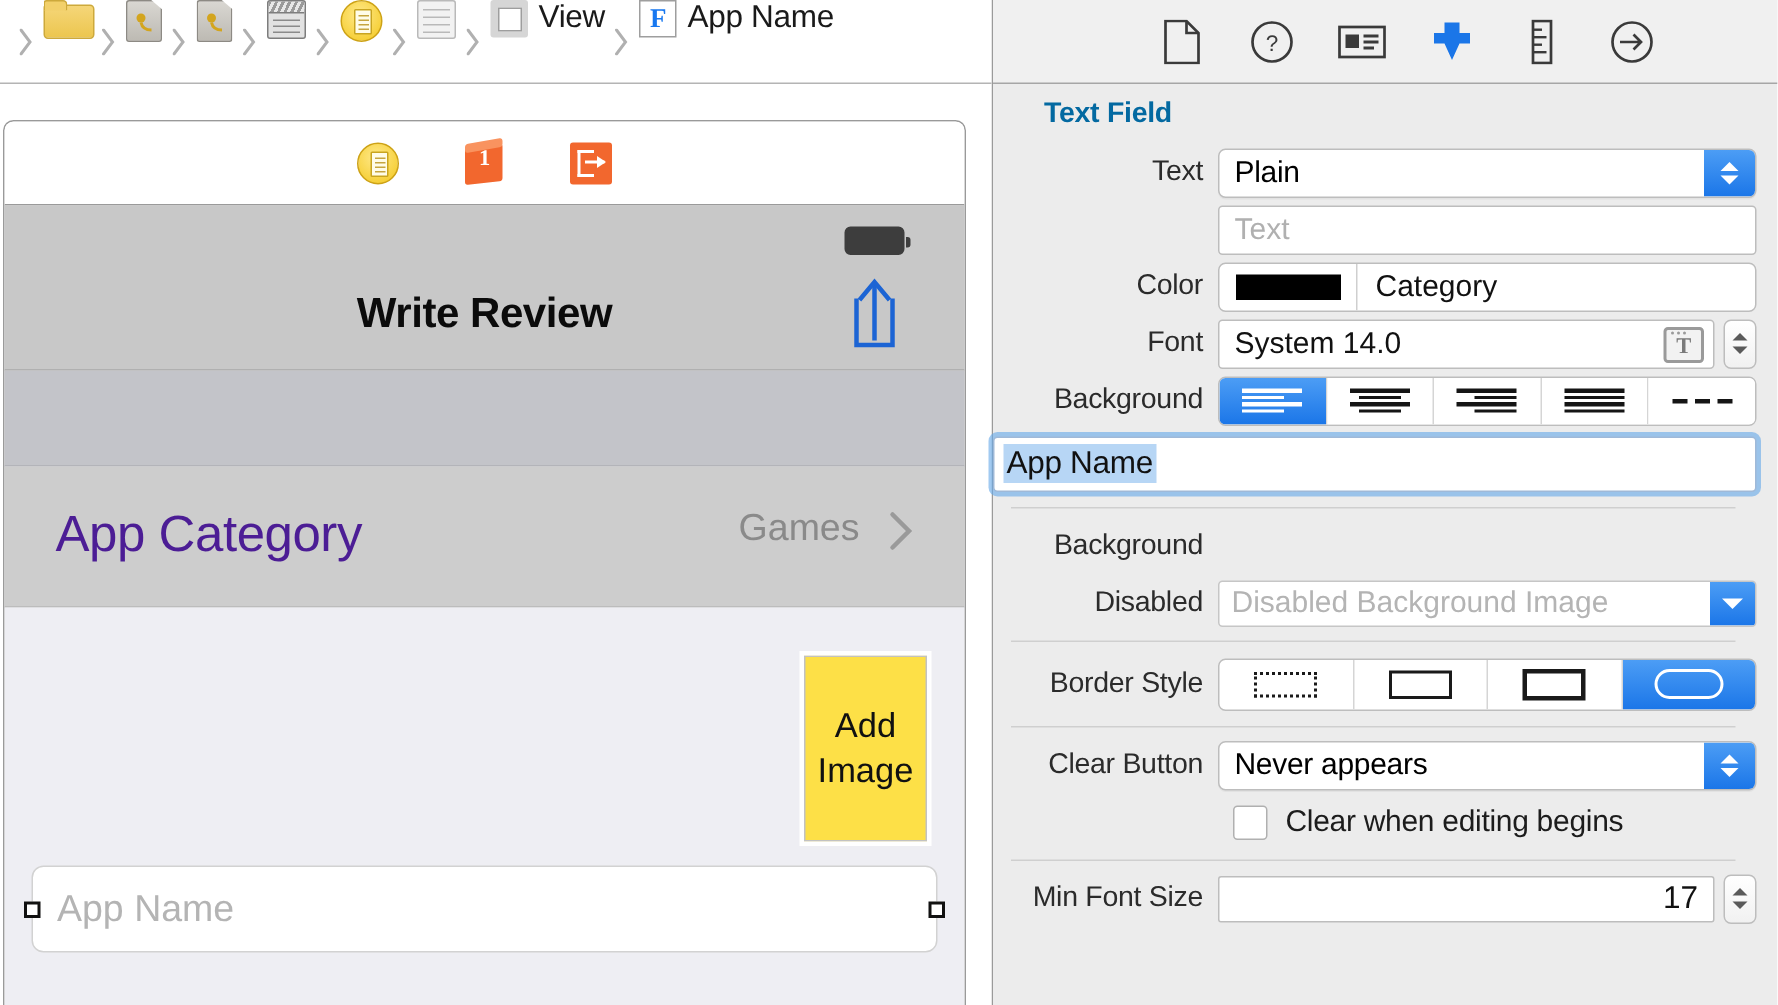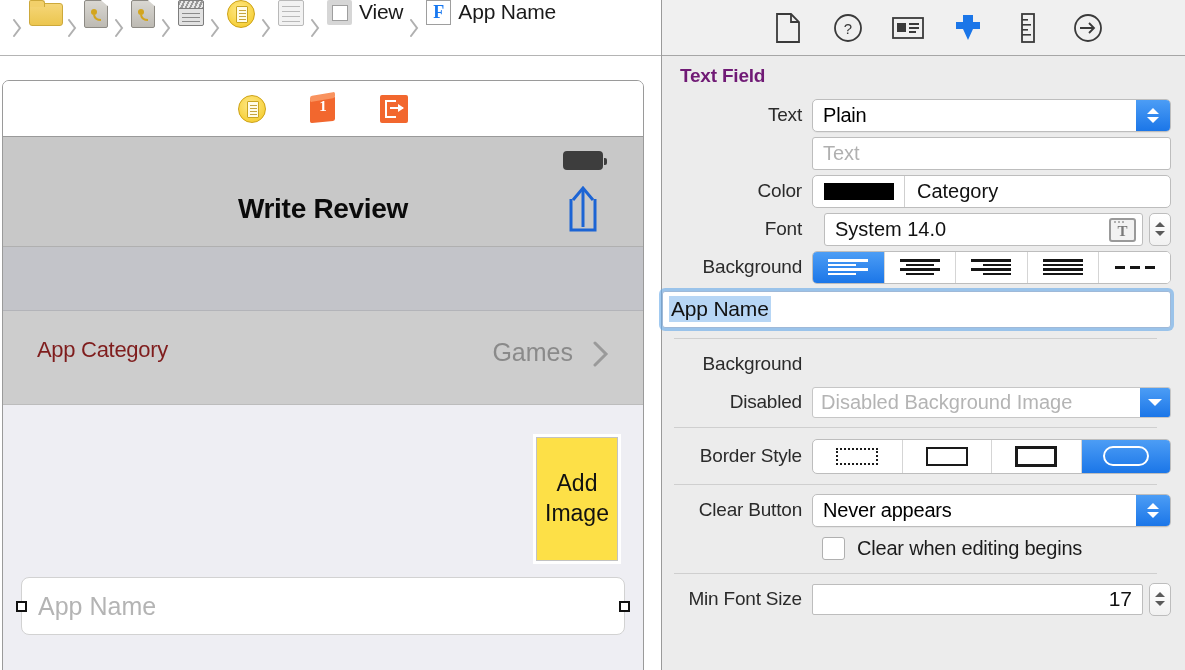--- a/index.html
+++ b/index.html
@@ -89,39 +89,39 @@
   .navbar-title { position:absolute; left:0; right:0; top:56px; text-align:center;
       font-size:28px; color:#0b0b0b; font-weight: bold; letter-spacing:-0.3px; }
   .battery { position:absolute; right:40px; top:14px; width:40px; height:19px;
       border:2.5px solid #3d3d3d; border-radius:4px; background:#3d3d3d; }
   .battery:after { content:""; position:absolute; right:-6px; top:5px; width:3px; height:7px;
       background:#3d3d3d; border-radius:0 2px 2px 0; }
   .share { position:absolute; right:40px; top:48px; width:40px; height:48px; }
 
   .band2 { height: 64px; background:#c3c4c9; border-bottom:1px solid #b3b4b9; }
   .cell { height: 94px; background:#cdcdcd; position:relative; border-bottom:1px solid #bcbcbc; }
-  .cell-title { position:absolute; left:34px; top:26px; font-size:22px; color:#7f1d1d; letter-spacing:-0.3px; }
+  .cell-title { position:absolute; left:34px; top:26px; font-size:34px; color:#4c1d95; letter-spacing:-0.3px; }
   .cell-value { position:absolute; right:70px; top:27px; font-size:25px; color:#8a8a8a; }
   .disclosure { position:absolute; right:34px; top:30px; width:16px; height:26px; }
   .addimage { position:absolute; right:25px; top:32px; width:82px; height:124px;
       background:#fde047; border:1px solid #c2c2c2; outline:3px solid #ffffff;
       display:flex; flex-direction:column; align-items:center; justify-content:center;
       font-size:23px; color:#111; line-height:1.3; text-align:center; }
   .tfield { position:absolute; left:18px; right:18px; top:172px; height:58px; background:#ffffff;
       border:1px solid #d2d2d2; border-radius:8px; display:flex; align-items:center; padding-left:16px;
       font-size:25px; color:#b4b4b4; }
   .handle { position:absolute; width:11px; height:11px; background:#ffffff; border:2px solid #111; }
 
   
   .inspector { width: 523px; height: 670px; background:#ececec; position:relative; }
   .insp-tabs { height: 56px; background:#f0f0f0; border-bottom:1px solid #a6a6a6;
       display:flex; align-items:center; justify-content:center; gap: 20px; padding-left: 28px; }
   .tab { width: 40px; height: 40px; display:flex; align-items:center; justify-content:center; cursor:default; }
-  .insp-title { height: 40px; display:flex; align-items:center; padding-left: 18px;
-      font-size: 19px; font-weight: bold; color:#701a75; letter-spacing:-0.2px; }
+  .insp-title { height: 40px; display:flex; align-items:center; padding-left: 34px;
+      font-size: 19px; font-weight: bold; color:#0369a1; letter-spacing:-0.2px; }
 
   .rows { padding: 0 14px 0 0; }
   .row { display:flex; align-items:center; height: 38px; }
   .lbl { width: 150px; text-align:right; padding-right: 10px; font-size:19px; color:#2b2b2b;
       flex:0 0 150px; letter-spacing:-0.2px; }
   .ctl { flex:1 1 auto; display:flex; align-items:center; }
 
   
   .popup { flex:1 1 auto; height: 33px; background:#ffffff; border:1px solid #bdbdbd; border-radius:5px;
       display:flex; align-items:center; position:relative; overflow:hidden; box-shadow: 0 1px 0 rgba(0,0,0,.04); }
@@ -140,21 +140,21 @@
 
   
   .colorwell { flex:1 1 auto; height:33px; background:#ffffff; border:1px solid #bdbdbd; border-radius:5px;
       display:flex; align-items:center; position:relative; overflow:hidden; }
   .swatch-wrap { width:92px; height:100%; display:flex; align-items:center; justify-content:center;
       border-right:1px solid #cfcfcf; }
   .swatch { width:70px; height:17px; background:#000000; }
 
   
   .fontbox { flex:1 1 auto; height:33px; background:#ffffff; border:1px solid #bdbdbd; border-radius:3px;
-      display:flex; align-items:center; position:relative; padding-left:10px; font-size:20px; color:#111;margin-left:12px; }
+      display:flex; align-items:center; position:relative; padding-left:10px; font-size:20px; color:#111; }
   .tbtn { position:absolute; right:6px; top:4px; width:27px; height:24px; background:#f2f2f2;
       border:2px solid #9a9a9a; border-radius:3px; display:flex; align-items:flex-end;
       justify-content:center; overflow:hidden; }
   .tbtn .dots { position:absolute; left:3px; top:1px; display:flex; gap:2px; }
   .tbtn .dots i { width:2px; height:2px; background:#9a9a9a; border-radius:50%; display:block; }
   .tbtn .T { font-family:"Liberation Serif", serif; font-weight:bold; font-size:15px; color:#7a7a7a;
       line-height:16px; margin-bottom:1px; }
   .stepper { width:22px; height:33px; margin-left:6px; background:linear-gradient(#ffffff,#f1f1f1);
       border:1px solid #bdbdbd; border-radius:5px; display:flex; flex-direction:column;
       align-items:center; justify-content:center; gap:4px; flex:0 0 auto; }

